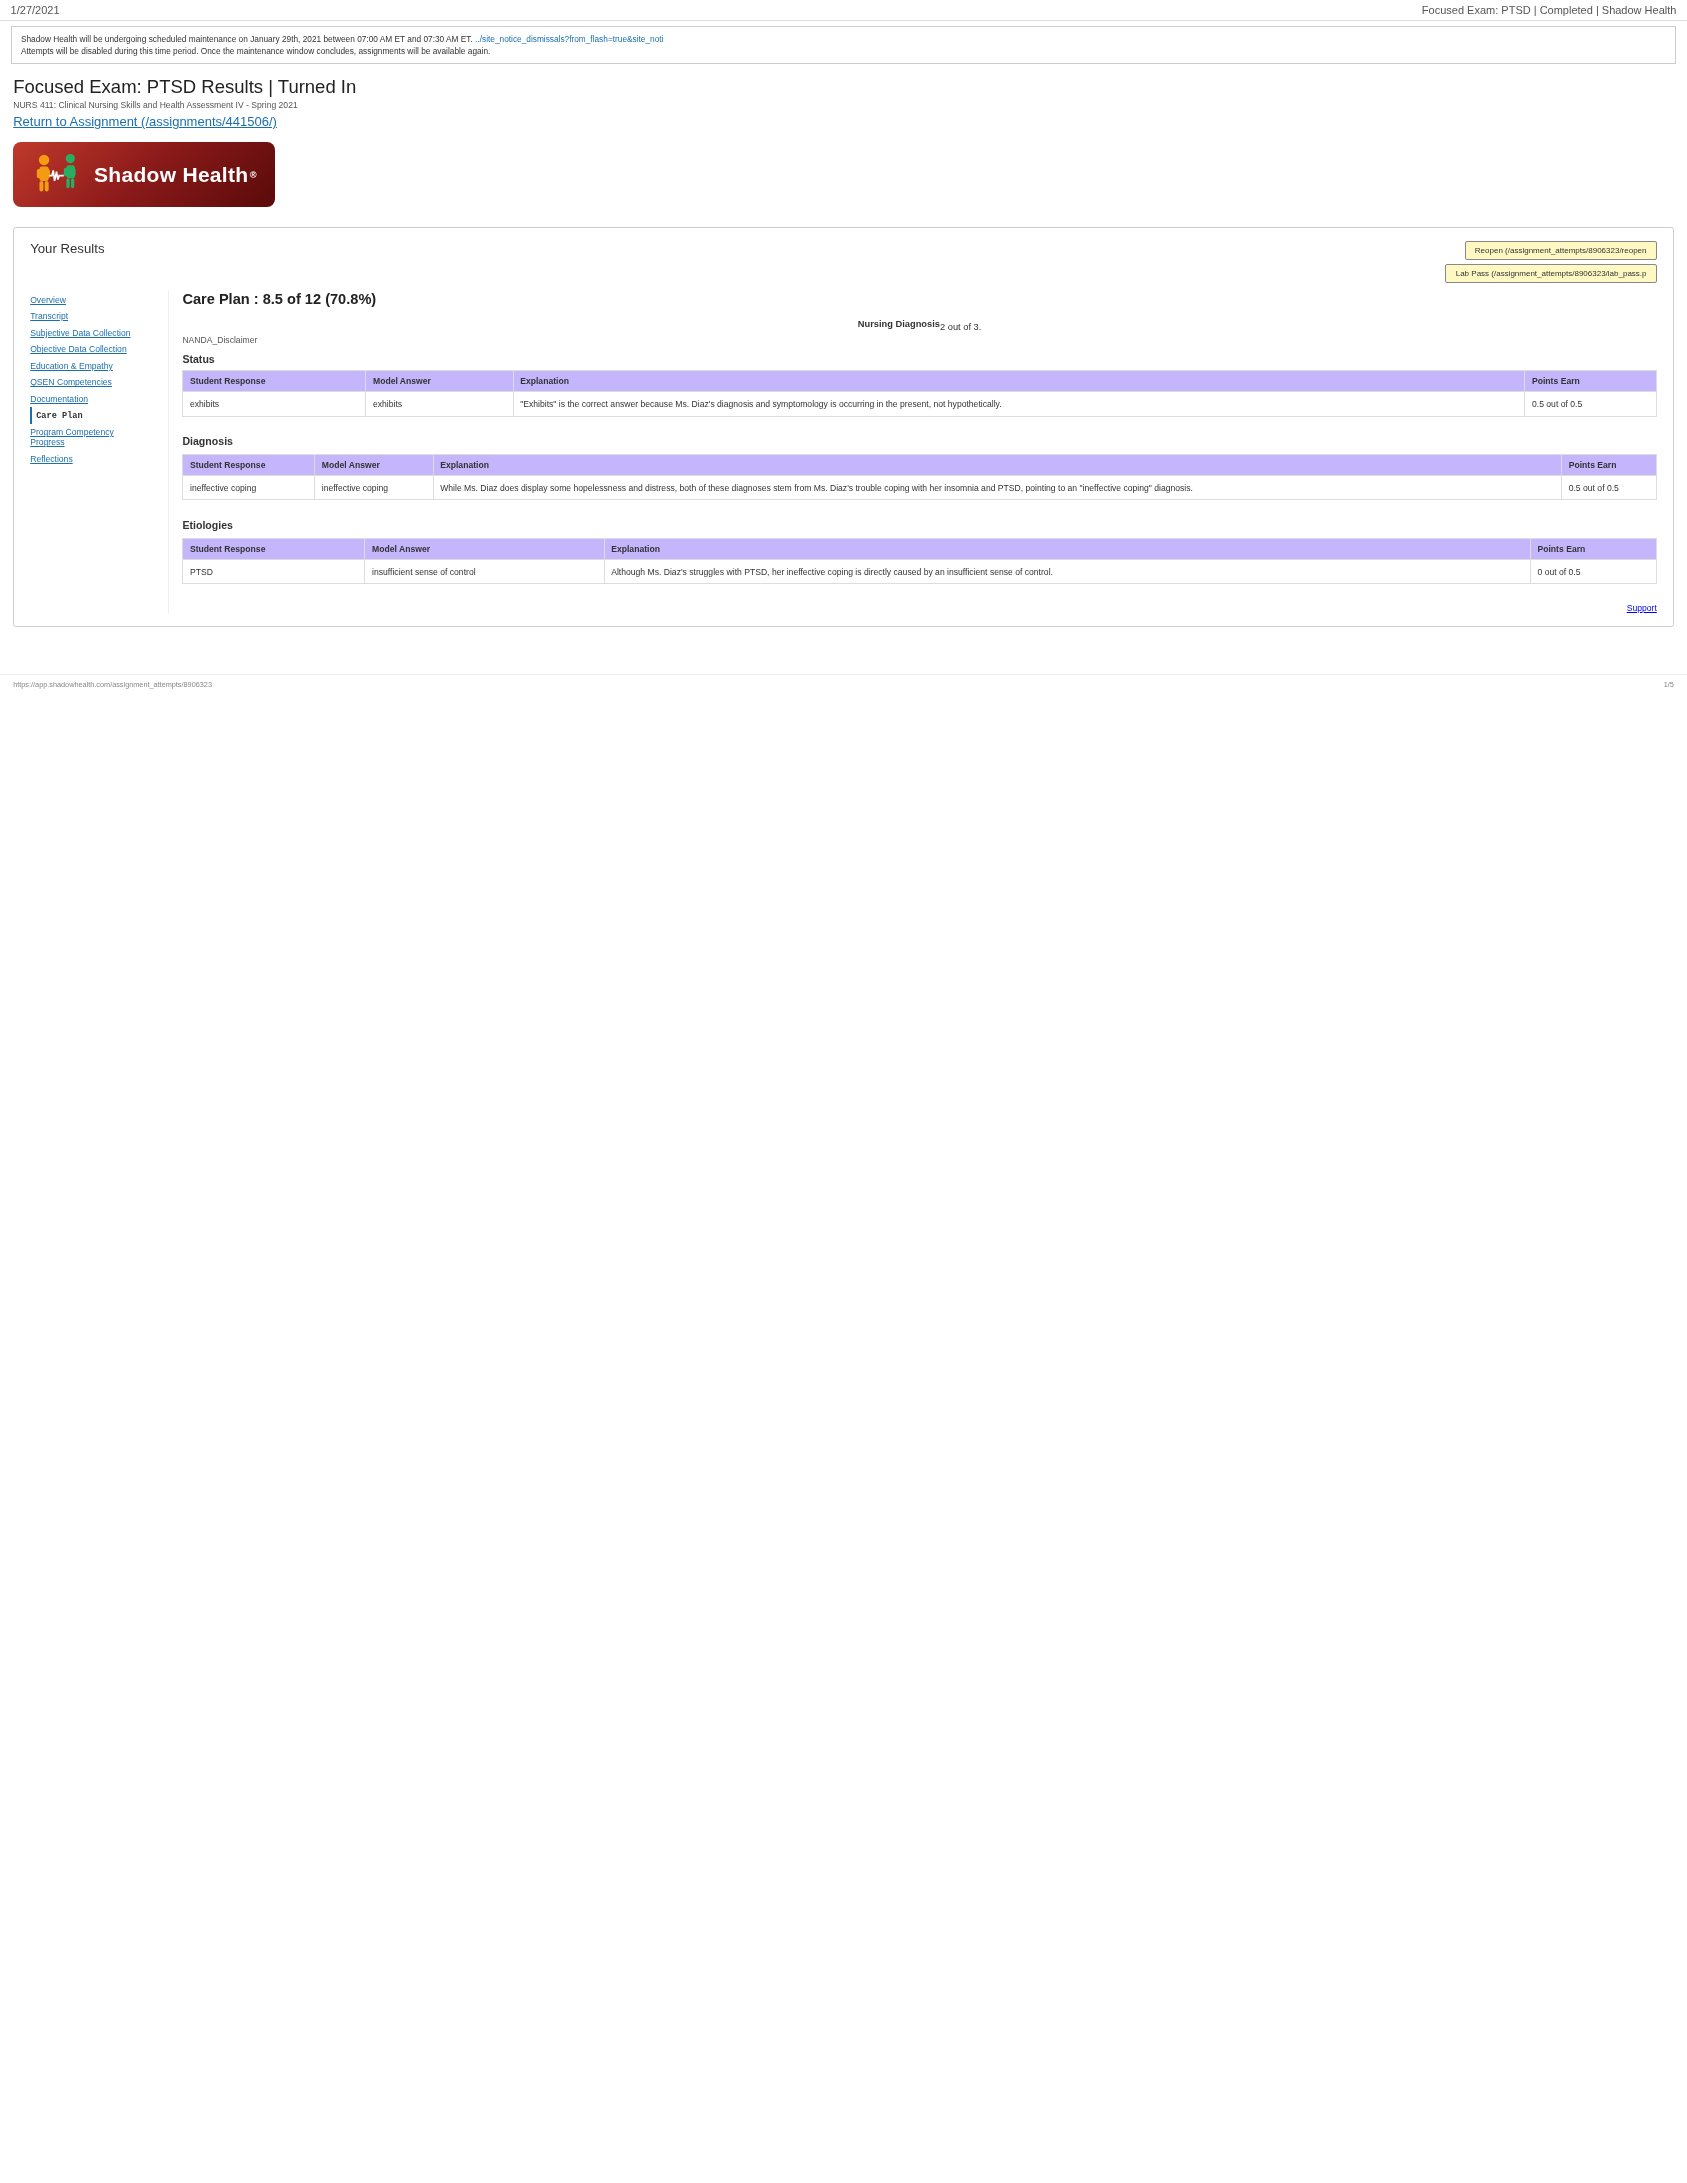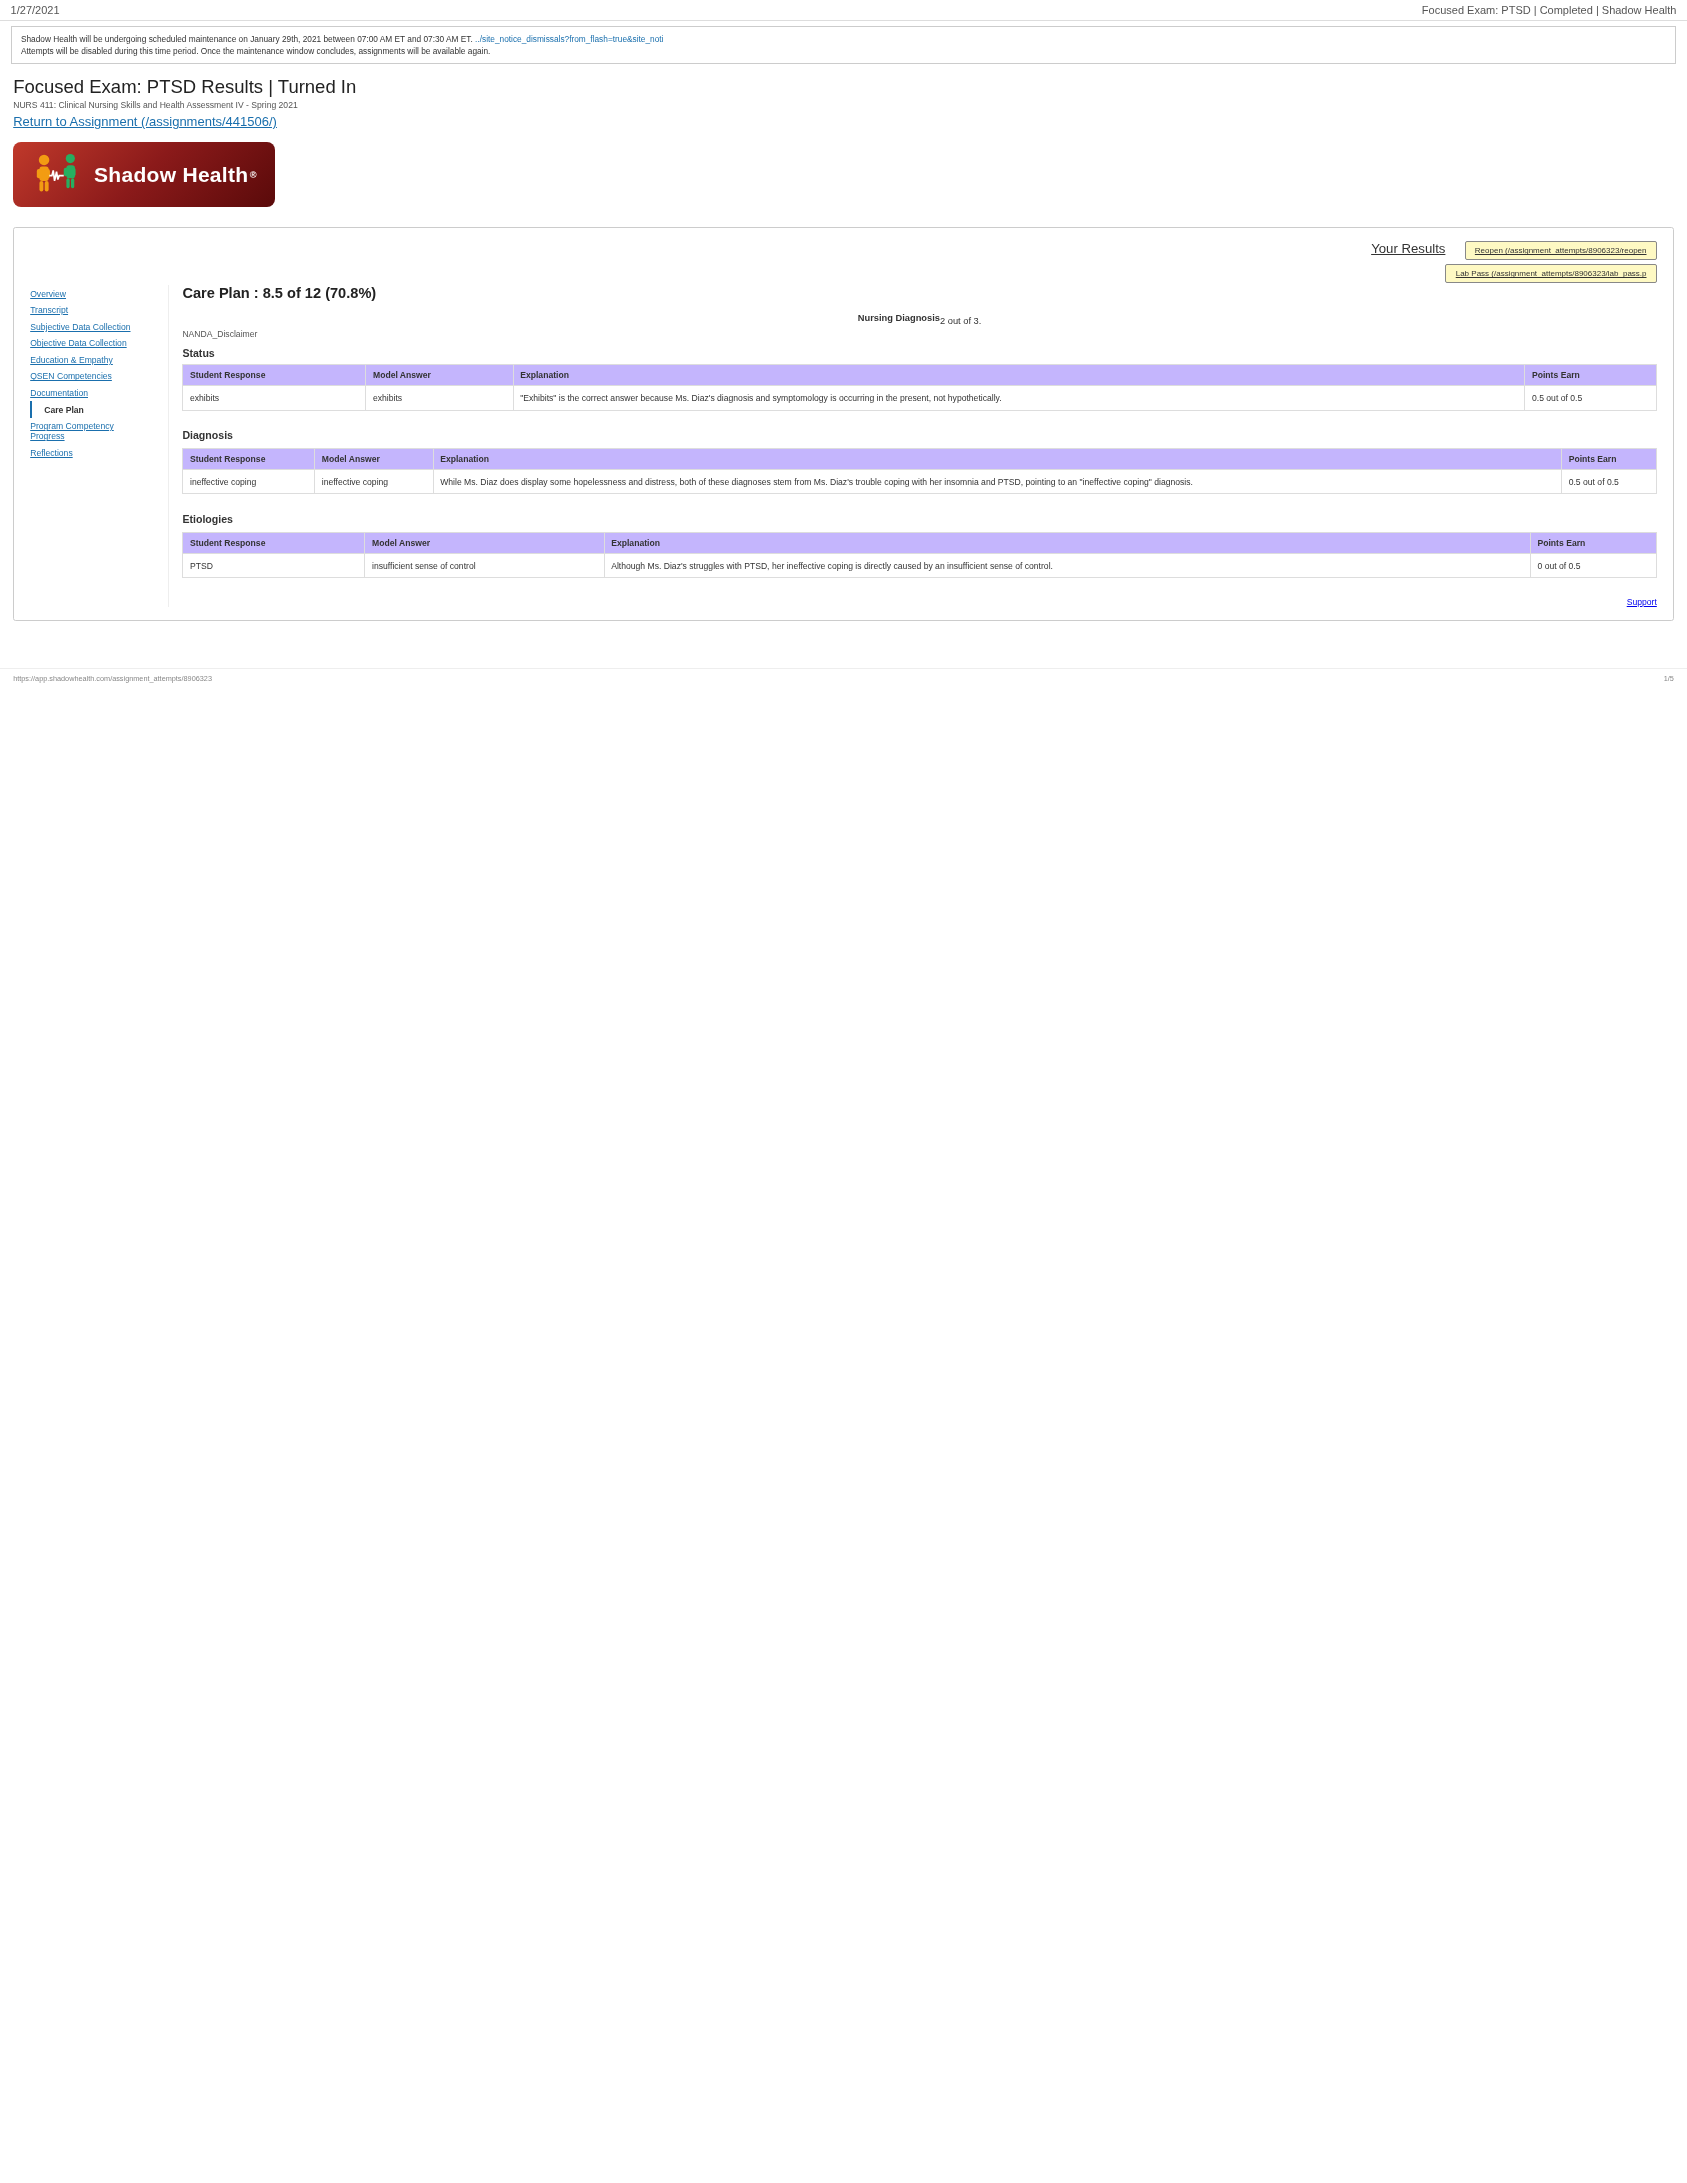--- a/index.html
+++ b/index.html
@@ -84,24 +84,23 @@
       vertical-align: super;
     }
     .results-card {
       border: 0.7px solid #ccc;
       border-radius: 2.6px;
       padding: 13.2px 16px;
       margin-top: 6.6px;
     }
     .results-header {
       display: flex;
-      justify-content: flex-end;
+      justify-content: space-between;
       align-items: flex-start;
-      margin-bottom: 2px;
-      text-decoration: underline;
+      margin-bottom: 8px;
     }
     .results-title {
       font-size: 13.2px;
       font-weight: normal;
       color: #333;
     }
     .results-buttons {
       display: flex;
       flex-direction: column;
       gap: 4px;
@@ -132,21 +131,22 @@
       text-decoration: underline;
       font-size: 8.6px;
       padding: 3.3px 0;
       cursor: pointer;
     }
     .sidebar-item.active {
       font-weight: bold;
       color: #333;
       text-decoration: none;
       border-left: 2px solid #1a6fad;
-      padding-left: 12px;
+      padding-left: 4px;
+      font-family: Liberation Mono, monospace;
     }
     .content-area {
       flex: 1;
       padding-left: 13.2px;
       border-left: 0.7px solid #eee;
     }
     .section-heading {
       font-size: 14.6px;
       font-weight: bold;
       color: #222;

